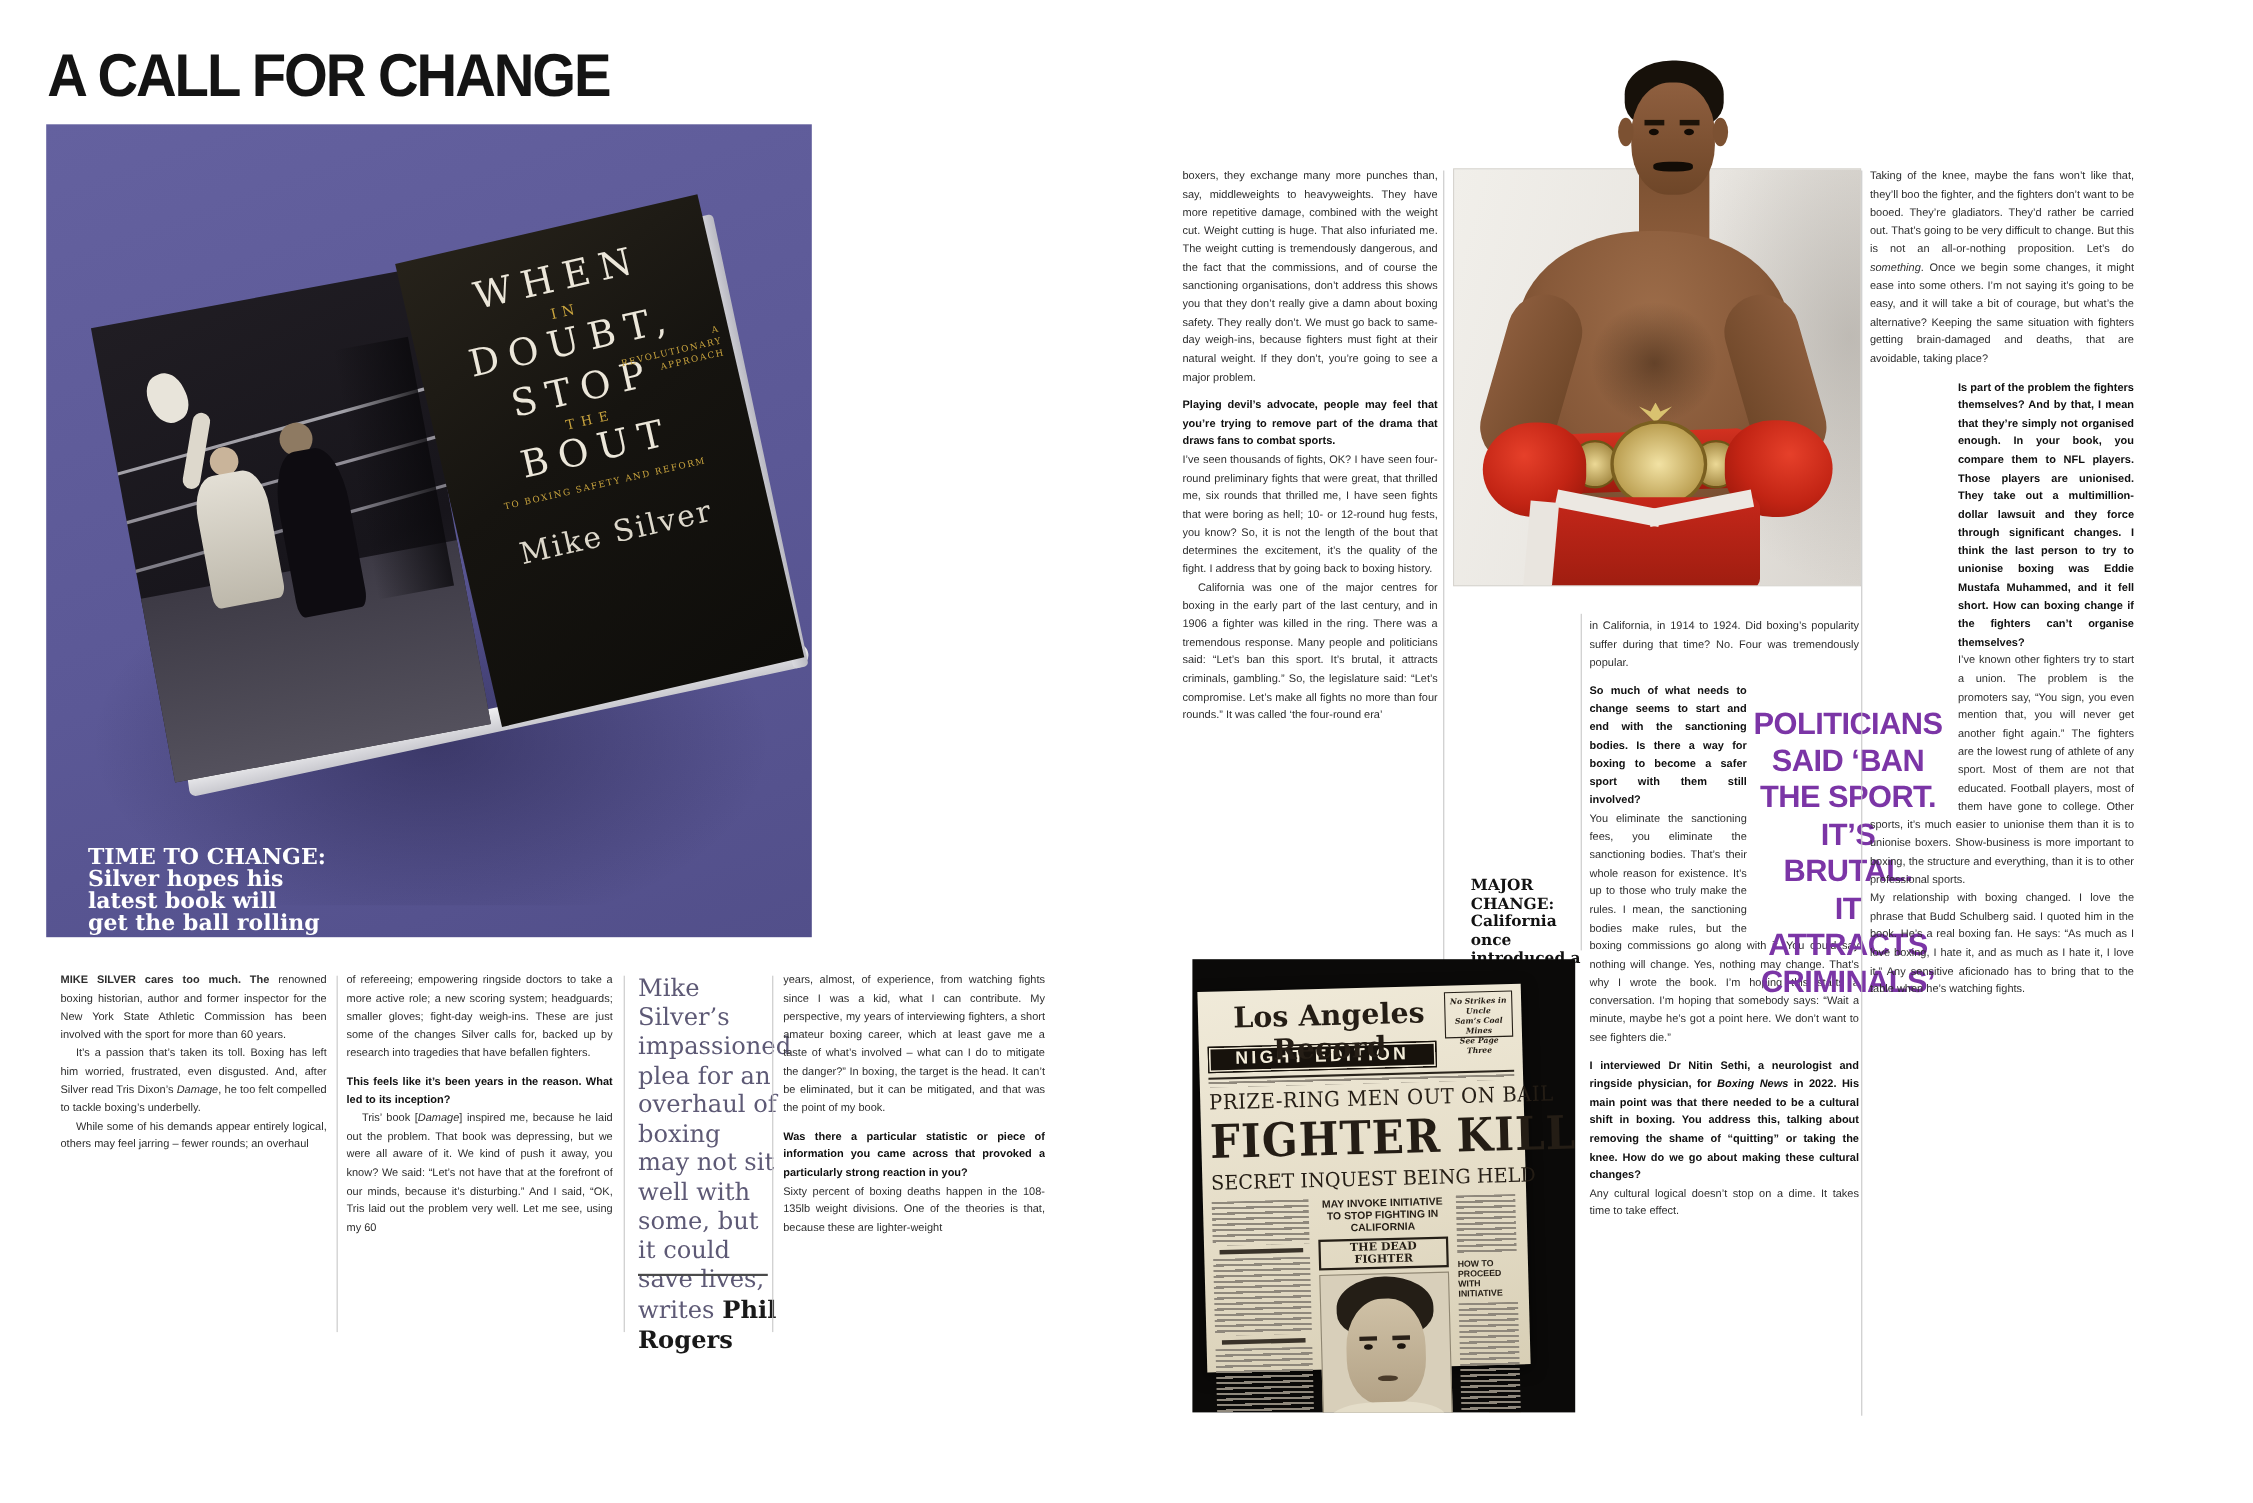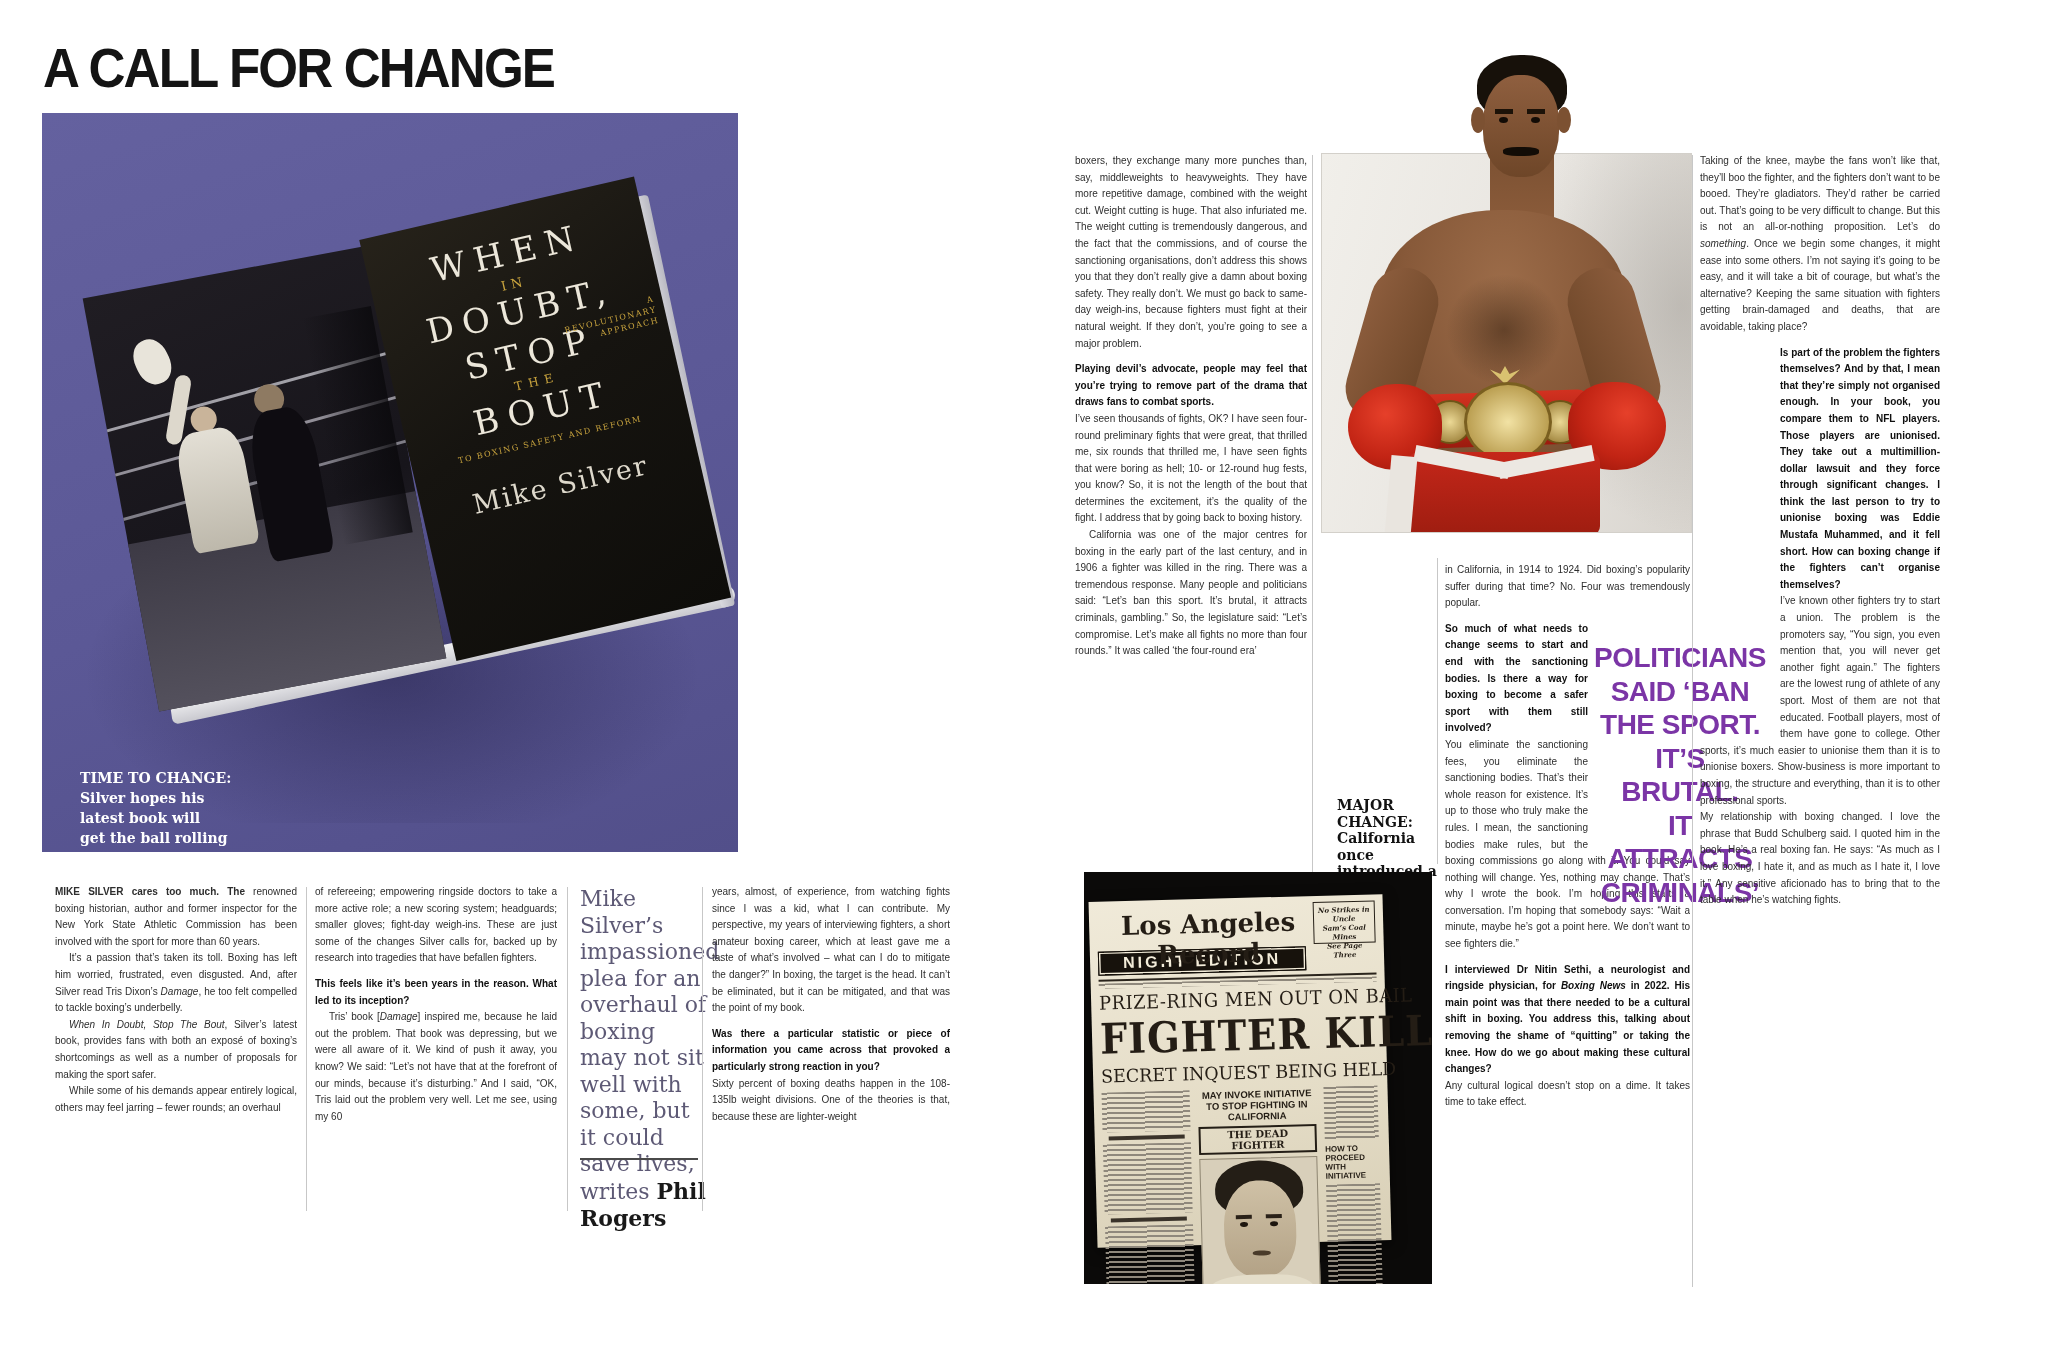--- a/index.html
+++ b/index.html
@@ -8,21 +8,21 @@
   .headline{font-weight:bold;font-size:55px;letter-spacing:-2px;color:#141414;white-space:nowrap;transform:scaleX(.93);transform-origin:left top;}
   .body-col{font-size:10px;line-height:16.6px;color:#2d2d2d;text-align:justify;overflow:hidden;}
   .para{margin:0;}
   .para.ind{text-indent:14px;}
   .para.q{font-weight:bold;color:#0f0f0f;margin-top:9px;}
   .spacer{display:block;}
   .vline{width:1px;background:#c7c7c7;}
   .pullquote{font-family:"DejaVu Serif",serif;font-size:22px;line-height:26.5px;color:#5d5975;text-align:left;}
   .pullquote strong{color:#191919;}
   .pq-rule{height:2px;background:#4a4a4a;}
-  .photo-caption{font-family:"DejaVu Serif",serif;font-weight:bold;color:#ffffff;font-size:14px;line-height:20px;}
+  .photo-caption{font-family:"DejaVu Serif",serif;font-weight:bold;color:#ffffff;font-size:20px;line-height:20px;}
   .side-caption{font-family:"DejaVu Serif",serif;font-weight:bold;color:#121212;font-size:14px;line-height:16.5px;}
   .purple-quote{color:#7b35a6;font-weight:bold;font-size:28px;line-height:33.5px;text-align:center;letter-spacing:-.5px;}
   .cover-big{font-family:"DejaVu Serif",serif;color:#ece7da;font-size:34px;letter-spacing:9px;text-align:center;line-height:40px;}
   .cover-gold{font-family:"DejaVu Serif",serif;color:#c9a43e;text-align:center;}
   .cover-author{font-family:"DejaVu Serif",serif;color:#ddd8cb;font-size:27px;letter-spacing:2px;text-align:center;}
   .np-serif{font-family:"DejaVu Serif",serif;color:#241d15;}
   .nf{background:repeating-linear-gradient(#8f887c 0 2px,transparent 2px 5px);}
 </style>
 </head>
 <body>
@@ -71,21 +71,20 @@
         <div>TIME TO CHANGE:</div>
         <div>Silver hopes his</div>
         <div>latest book will</div>
         <div>get the ball rolling</div>
       </div>
   </div>
 
   <div class="abs body-col" style="left:55px;top:884px;width:242px;height:332px;">
       <p class="para"><strong>MIKE SILVER cares too much. The</strong> renowned boxing historian, author and former inspector for the New York State Athletic Commission has been involved with the sport for more than 60 years.</p>
       <p class="para ind">It’s a passion that’s taken its toll. Boxing has left him worried, frustrated, even disgusted. And, after Silver read Tris Dixon’s <em>Damage</em>, he too felt compelled to tackle boxing’s underbelly.</p>
-      <p class="para ind"><em>When In Doubt, Stop The Bout</em>, Silver’s latest book, provides fans with both an exposé of boxing’s shortcomings as well as a number of proposals for making the sport safer.</p>
       <p class="para ind">While some of his demands appear entirely logical, others may feel jarring – fewer rounds; an overhaul</p>
     </div>
   <div class="abs vline" style="left:306px;top:887px;height:324px;"></div>
   <div class="abs body-col" style="left:315px;top:884px;width:242px;height:332px;">
       <p class="para">of refereeing; empowering ringside doctors to take a more active role; a new scoring system; headguards; smaller gloves; fight-day weigh-ins. These are just some of the changes Silver calls for, backed up by research into tragedies that have befallen fighters.</p>
       <p class="para q">This feels like it’s been years in the reason. What led to its inception?</p>
       <p class="para ind">Tris’ book [<em>Damage</em>] inspired me, because he laid out the problem. That book was depressing, but we were all aware of it. We kind of push it away, you know? We said: “Let’s not have that at the forefront of our minds, because it’s disturbing.” And I said, “OK, Tris laid out the problem very well. Let me see, using my 60</p>
     </div>
   <div class="abs vline" style="left:567px;top:887px;height:324px;"></div>
 

